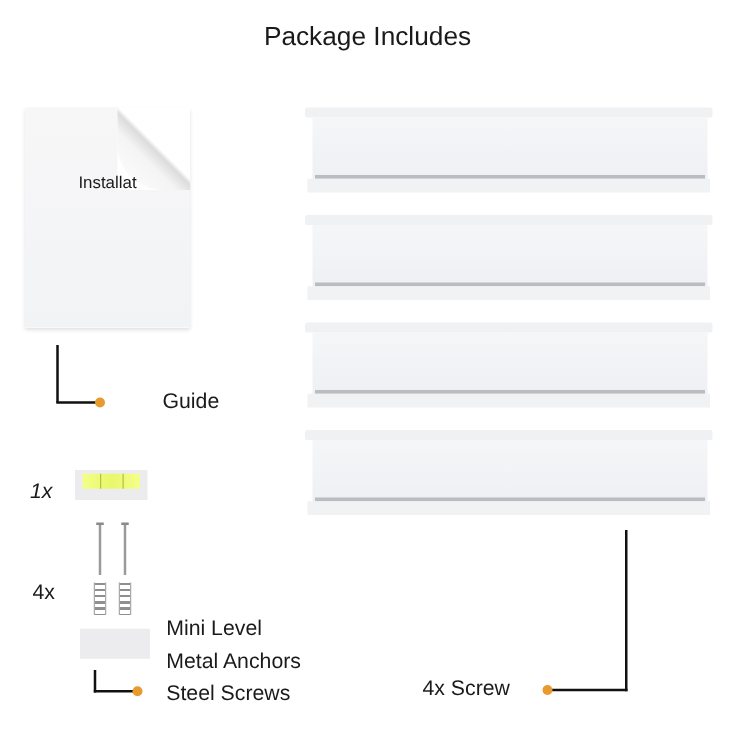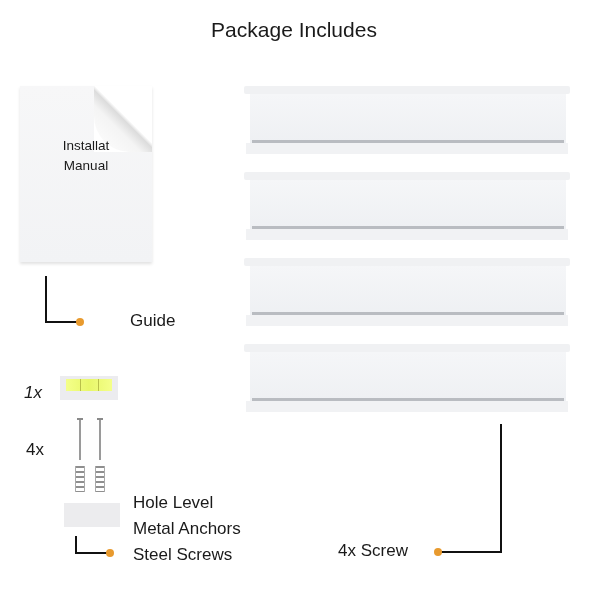--- a/index.html
+++ b/index.html
@@ -37,21 +37,20 @@
 </head>
 <body>
 
 <div class="abs title">Package Includes</div>
 
 <div class="abs manual">
   <div class="abs curl-bg"></div>
   <div class="abs curl"></div>
   <div class="abs manual-text">
     <div>Installat</div>
-    <div>Manual</div>
   </div>
 </div>
 
 <div class="abs line" style="left:45px;top:276px;width:2px;height:46px;"></div>
 <div class="abs line" style="left:45px;top:321px;width:34px;height:2px;"></div>
 <div class="abs dot" style="left:76px;top:318px;"></div>
 <div class="abs label" style="left:95px;top:311px;margin-left:35px;">Guide</div>
 
 <div class="abs ledge" style="top:86px;">
   <div class="lip-top"></div>
@@ -83,33 +82,33 @@
 <div class="abs dot" style="left:434px;top:548px;"></div>
 <div class="abs label" style="left:338px;top:541px;">4x Screw</div>
 
 <div class="abs label" style="left:24px;top:383px;font-style:italic;">1x</div>
 <div class="abs level">
   <div class="bubble"></div>
   <div class="tick" style="left:20px;"></div>
   <div class="tick" style="left:38px;"></div>
 </div>
 
-<div class="abs label" style="left:26px;top:440px;">4x</div>
+<div class="abs label" style="left:26px;top:464px;">4x</div>
 
 <div class="abs screw-head" style="left:77px;top:418px;"></div>
 <div class="abs screw" style="left:79px;top:420px;"></div>
 <div class="abs screw-head" style="left:97px;top:418px;"></div>
 <div class="abs screw" style="left:99px;top:420px;"></div>
 
 <div class="abs anchor" style="left:75px;top:466px;"></div>
 <div class="abs anchor" style="left:95px;top:466px;"></div>
 
 <div class="abs covers"></div>
 
 <div class="abs line" style="left:75px;top:536px;width:2px;height:18px;"></div>
 <div class="abs line" style="left:75px;top:552px;width:34px;height:2px;"></div>
 <div class="abs dot" style="left:106px;top:549px;"></div>
 
 <div class="abs" style="left:133px;top:490px;">
-  <div class="label" style="line-height:26px;">Hole Level</div>
+  <div class="label" style="line-height:26px;">Mini Level</div>
   <div class="label" style="line-height:26px;">Metal Anchors</div>
   <div class="label" style="line-height:26px;">Steel Screws</div>
 </div>
 
 </body></html>

